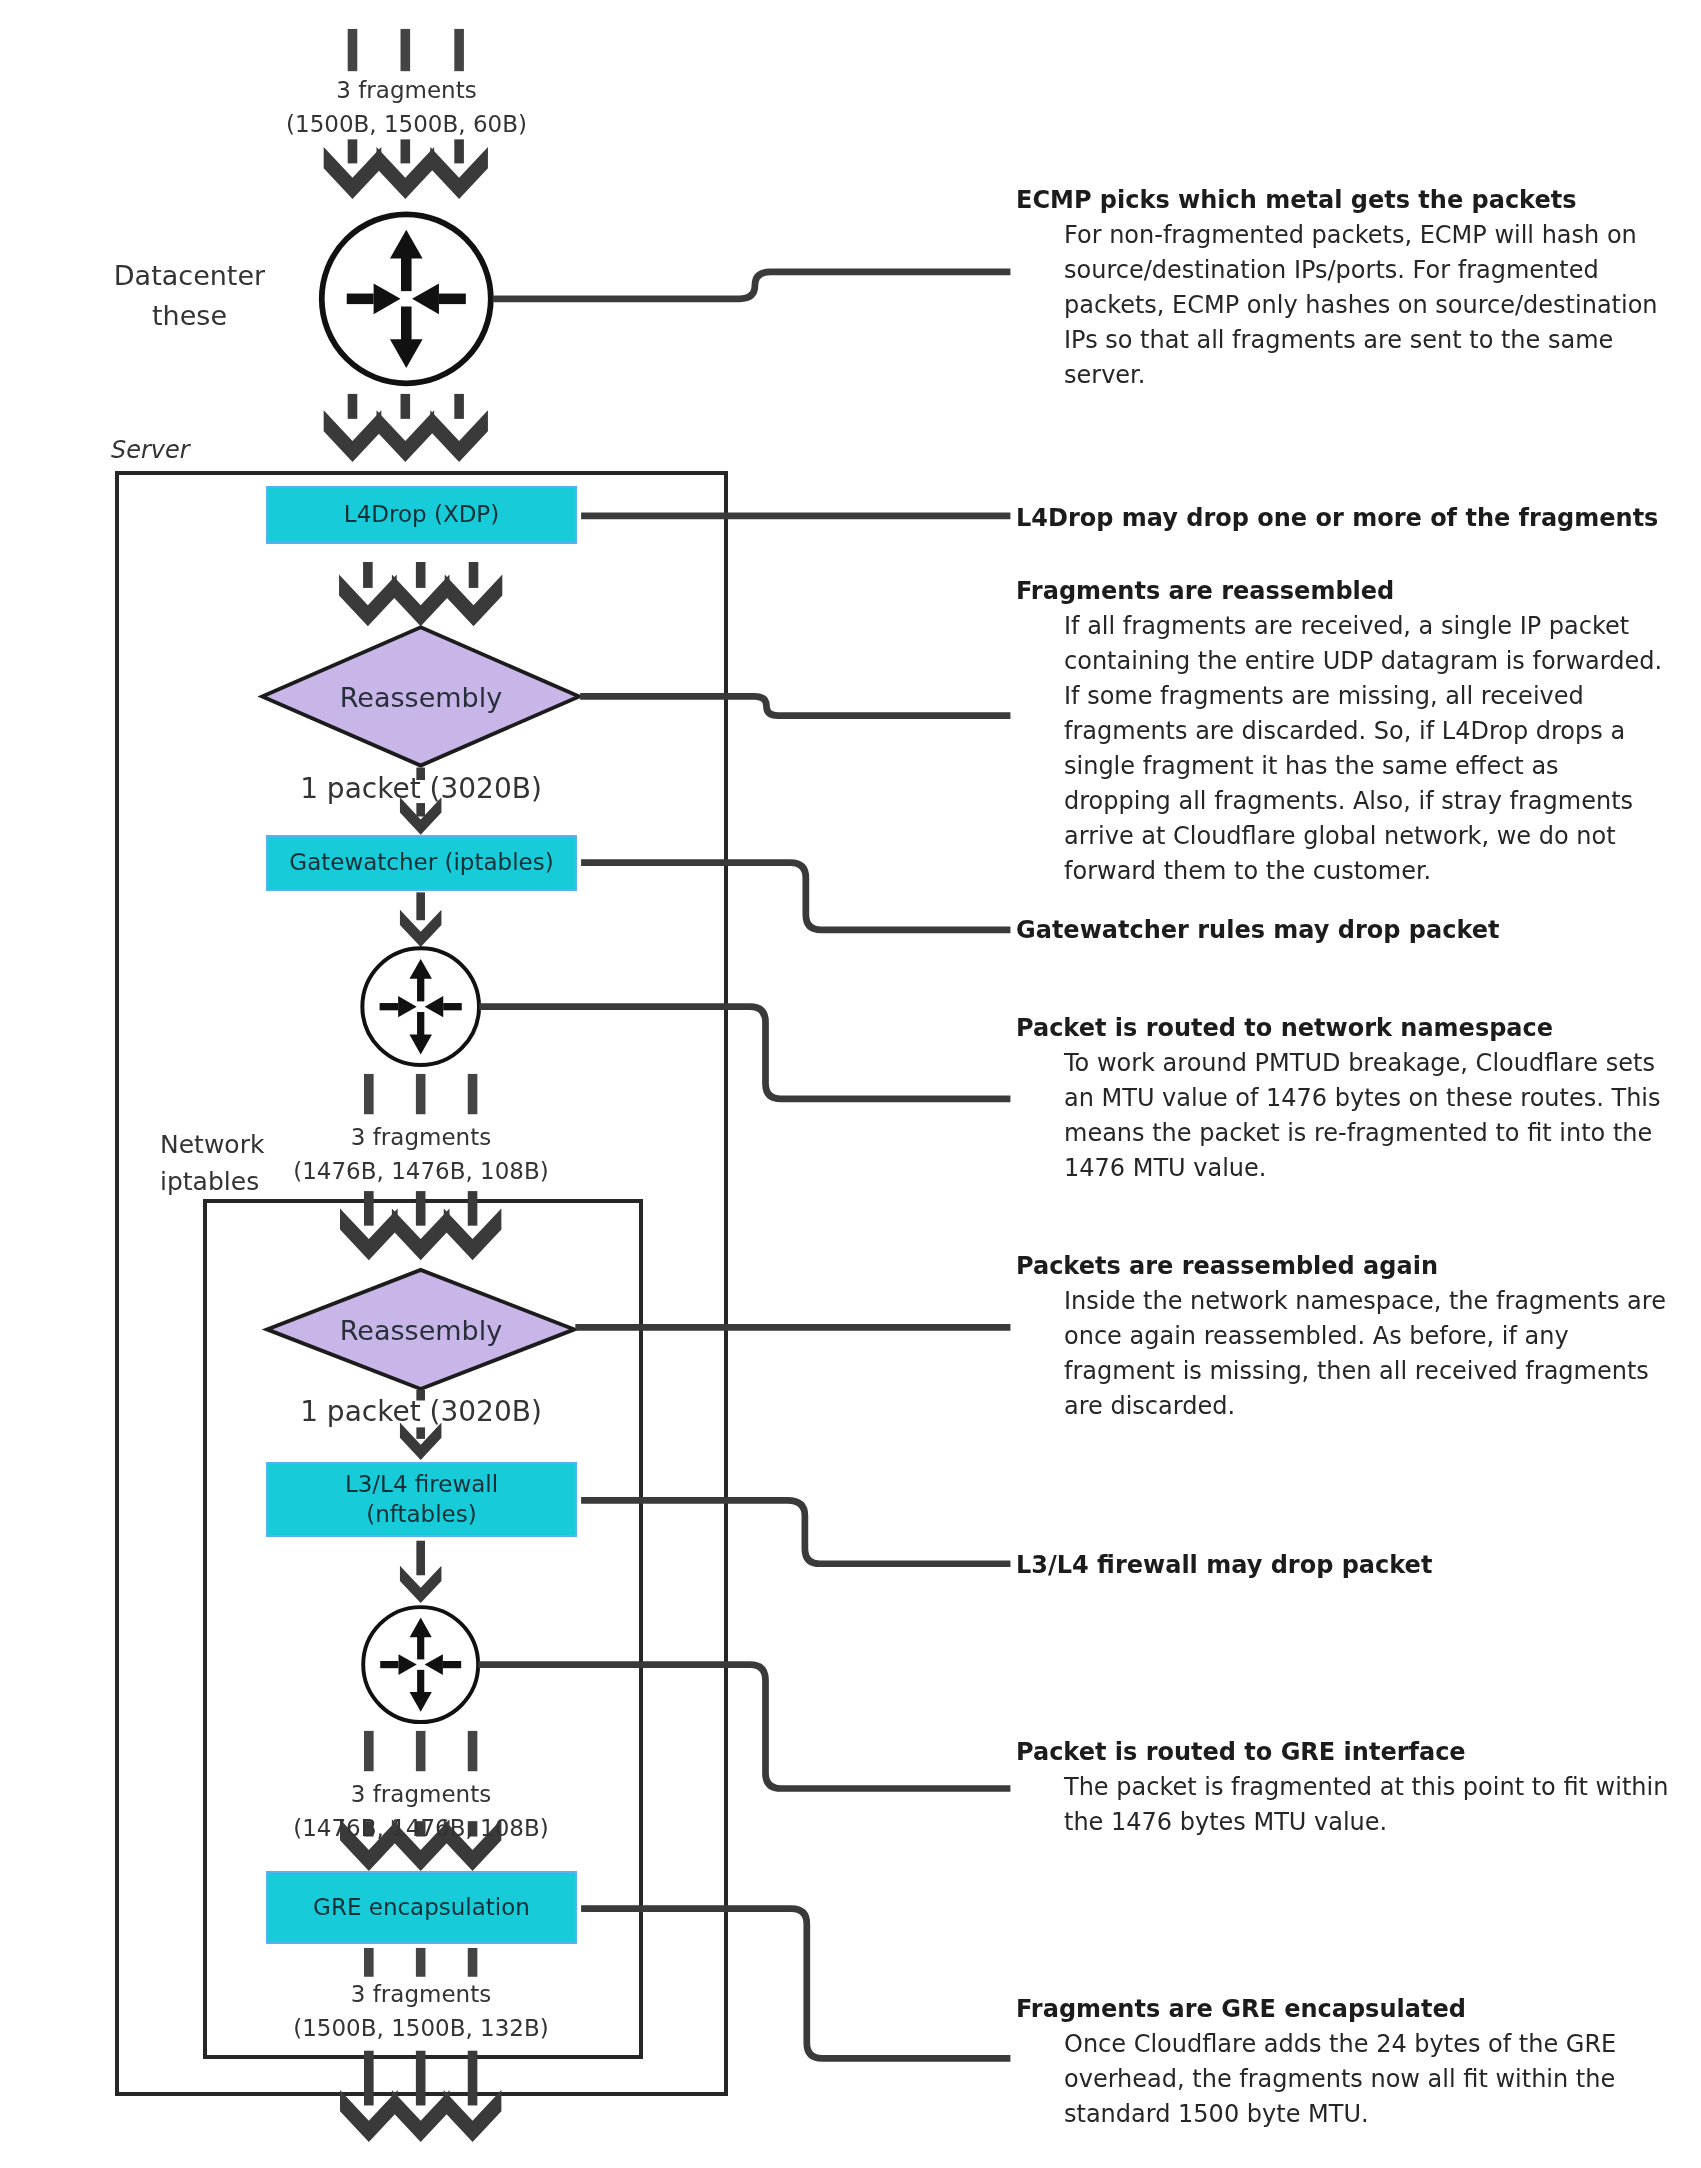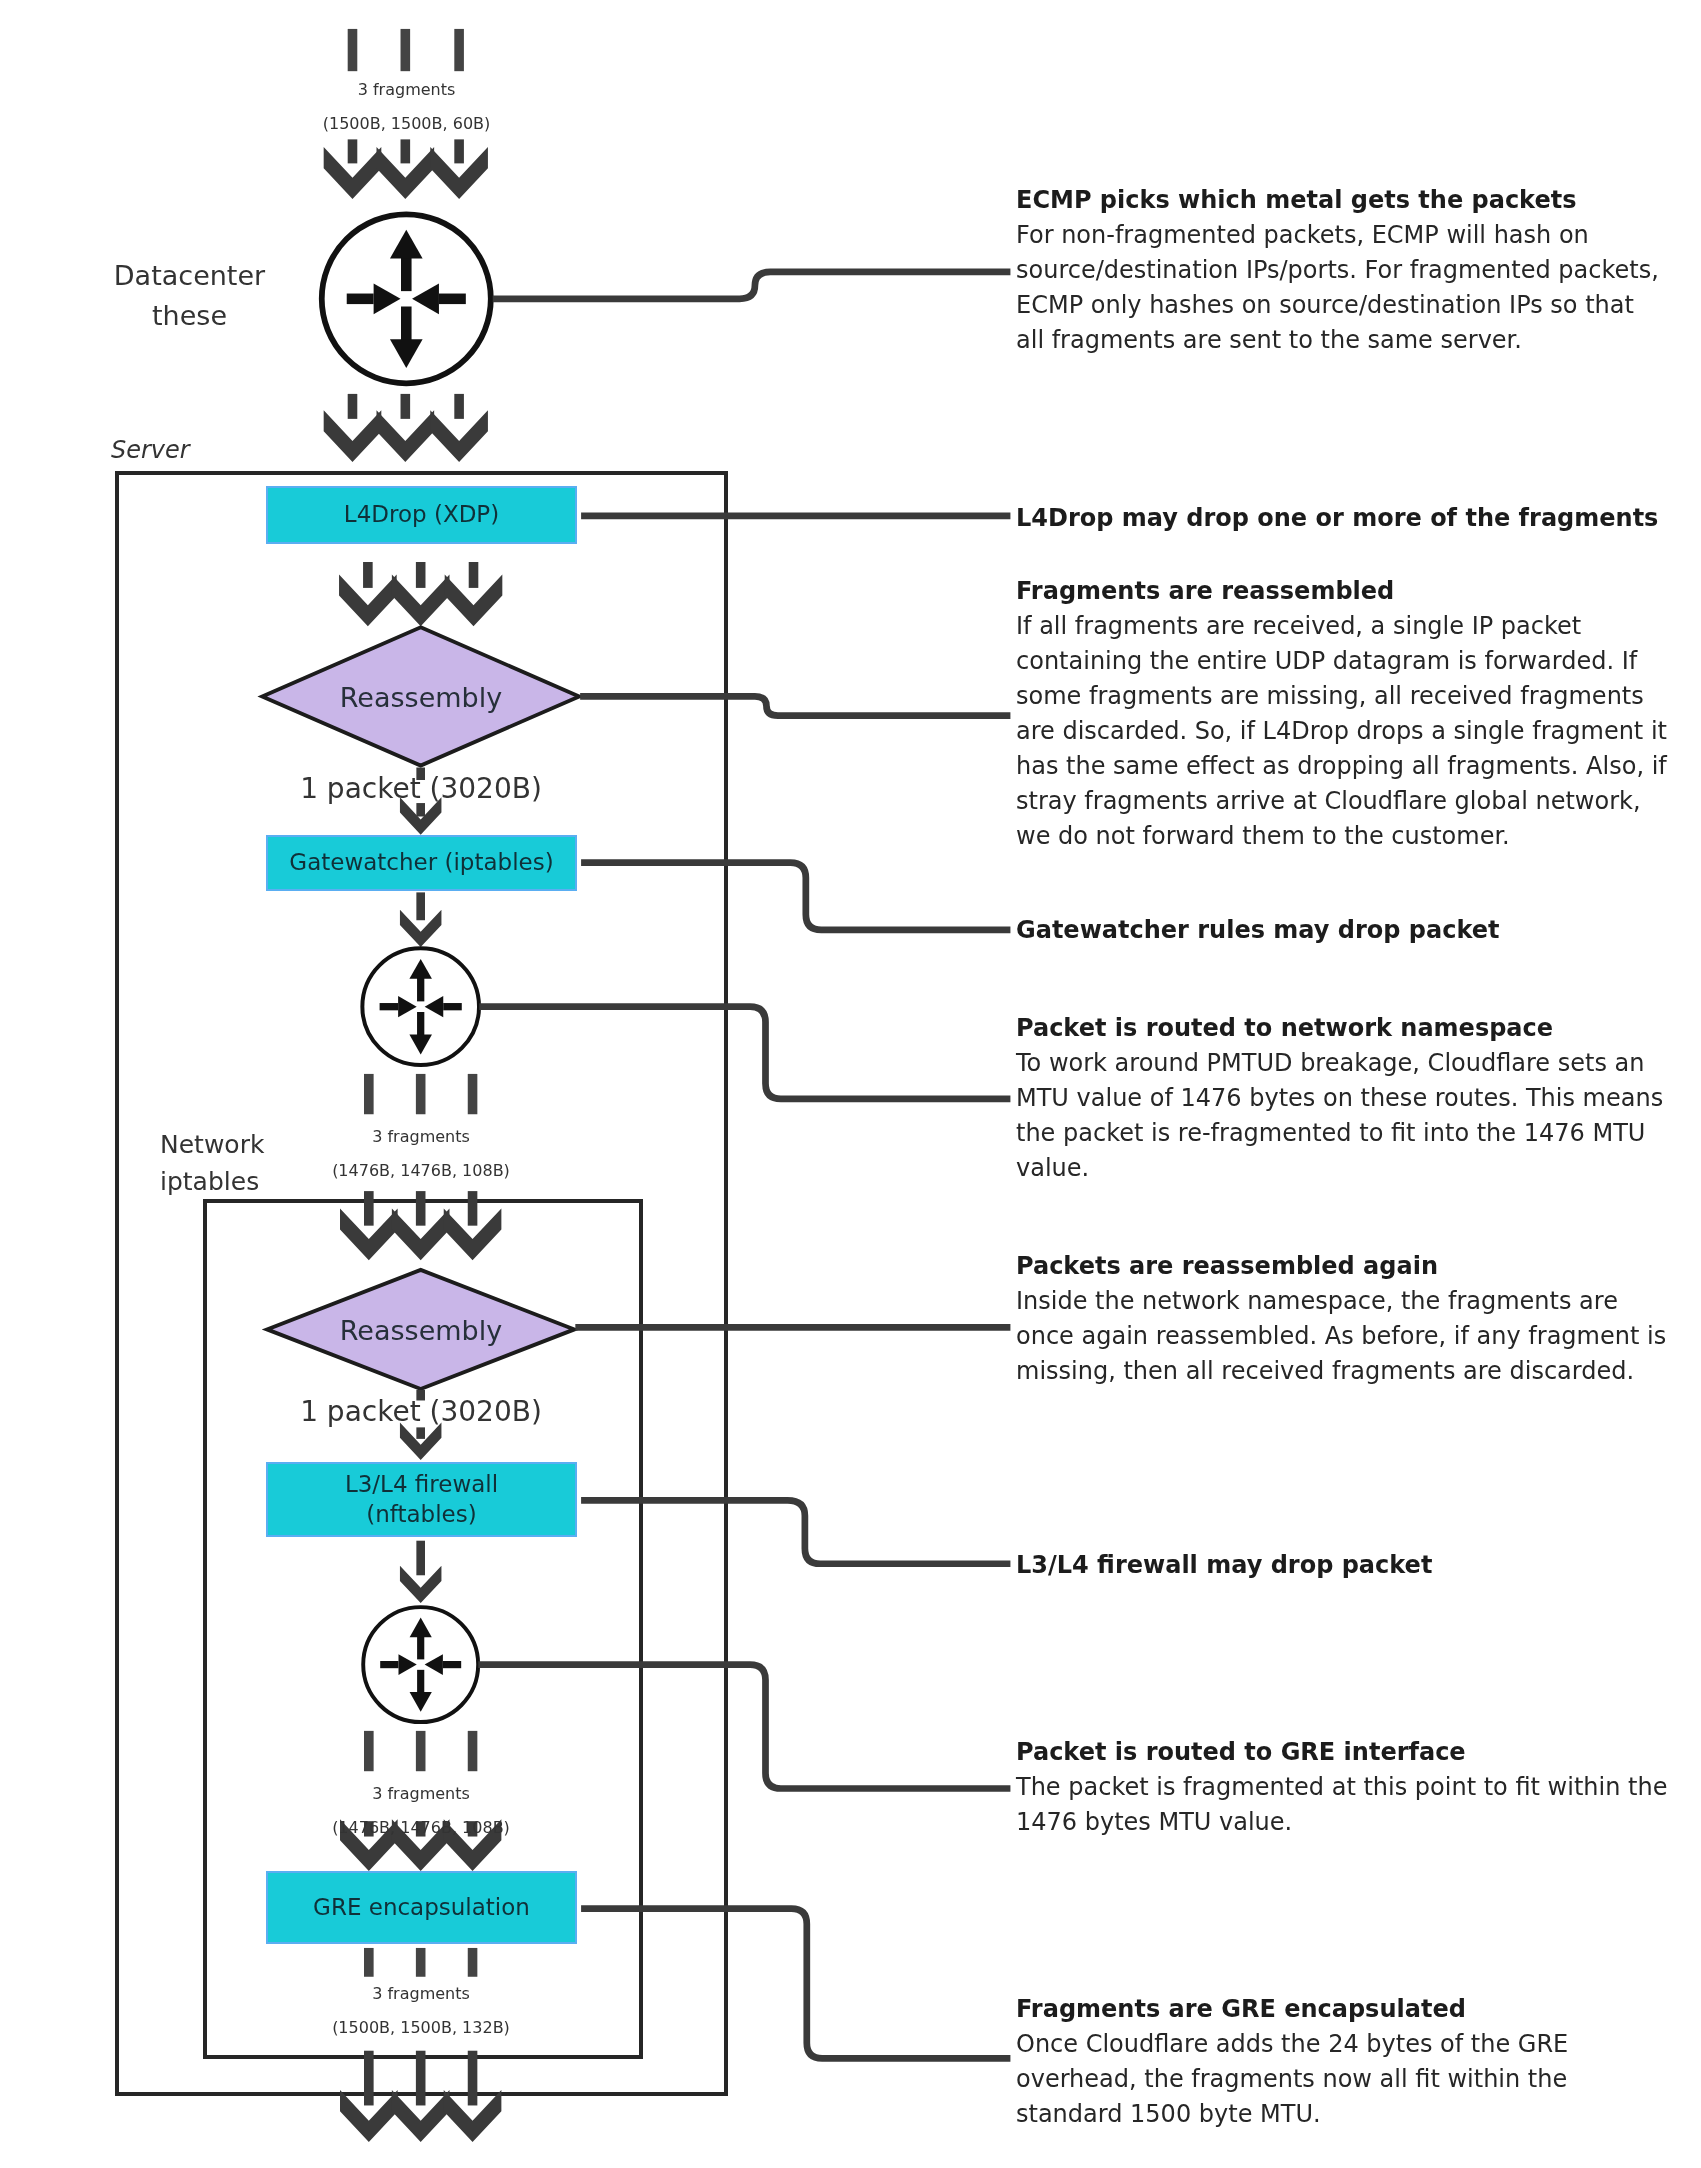--- a/index.html
+++ b/index.html
@@ -5,27 +5,27 @@
   html,body{margin:0;padding:0;background:#ffffff;}
   #canvas{position:relative;width:1701px;height:2168px;background:#fff;overflow:hidden;
           font-family:"DejaVu Sans","Liberation Sans",sans-serif;color:#2b2b2b;}
   #lines{position:absolute;left:0;top:0;z-index:1;pointer-events:none;}
   .frame{position:absolute;border:4.8px solid #262626;z-index:0;background:transparent;}
   .cyan-box{position:absolute;z-index:2;background:#18cbd8;border:2.9px solid #5aaef2;
             display:flex;flex-direction:column;align-items:center;justify-content:center;
             text-align:center;font-size:23px;line-height:1.3;color:#103038;}
   .diamond-text{position:absolute;z-index:3;font-size:27px;color:#27303a;text-align:center;}
   .packet-lbl{position:absolute;z-index:3;font-size:28px;color:#333;text-align:center;}
-  .frag-lbl{position:absolute;z-index:3;font-size:16px;line-height:34px;color:#333;text-align:center;}
+  .frag-lbl{position:absolute;z-index:3;font-size:23px;line-height:34px;color:#333;text-align:center;}
   .side-lbl{position:absolute;z-index:3;font-size:24px;color:#333;font-style:italic;}
   .big-lbl{position:absolute;z-index:3;font-size:27px;line-height:40px;color:#333;text-align:center;}
   .ns-lbl{position:absolute;z-index:3;font-size:25px;line-height:37px;color:#333;}
   .annotation{position:absolute;left:1016px;width:653px;z-index:3;font-size:24px;line-height:35px;color:#262626;}
   .annotation .ann-title{font-weight:bold;color:#1c1c1c;}
-  .annotation .ann-body{margin-top:0;}
+  .annotation .ann-body{margin-top:0;margin-left:48px;}
 </style>
 </head>
 <body>
 
 <div id="canvas">
 
   <div class="frame" style="left:115px;top:471px;width:605px;height:1617px;"></div>
   <div class="frame" style="left:203px;top:1199px;width:432px;height:852px;"></div>
 
   <svg id="lines" width="1701" height="2168" viewBox="0 0 1771 2257">

